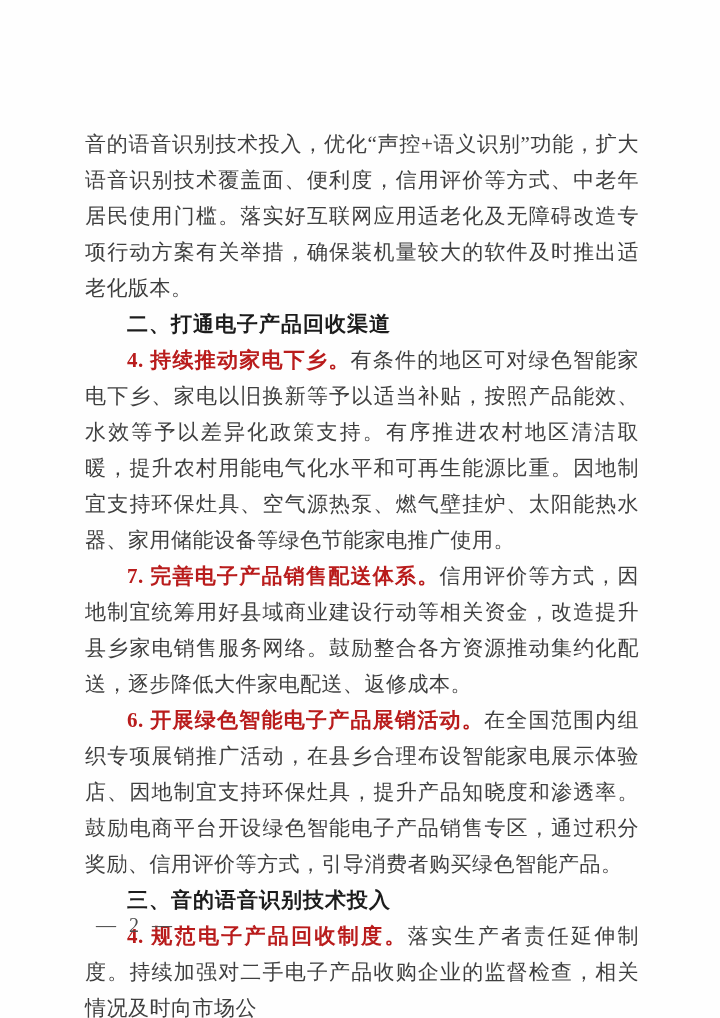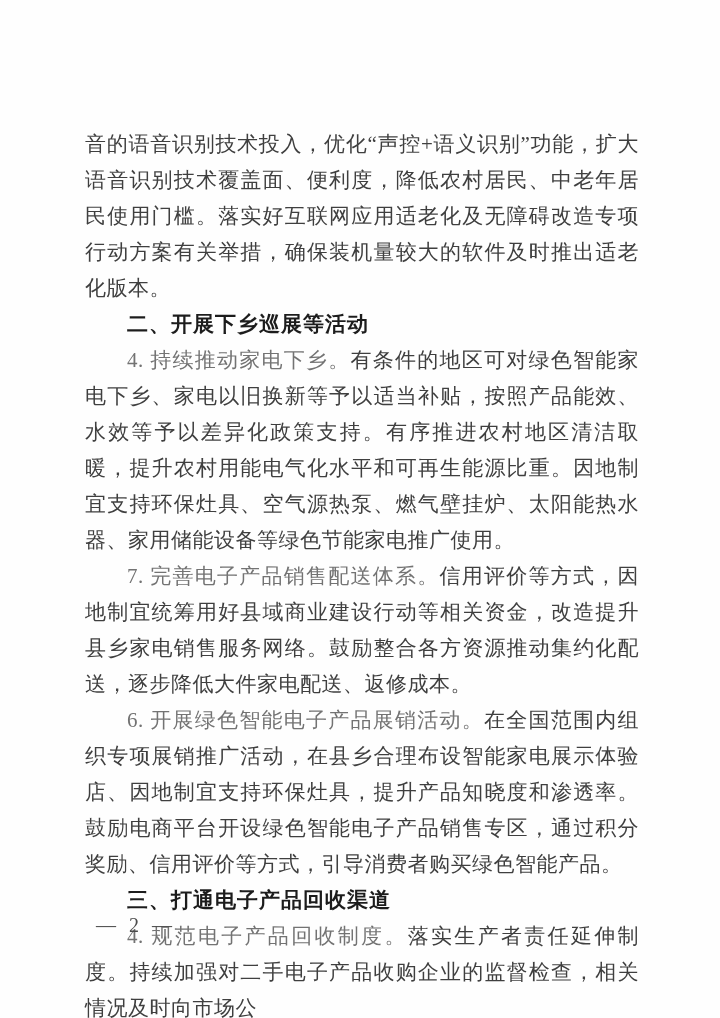--- a/index.html
+++ b/index.html
@@ -32,49 +32,49 @@
     text-indent: 0;
   }
   p.heading {
     text-indent: 2em;
     font-family: "Liberation Sans", "DejaVu Sans", sans-serif;
     font-weight: 700;
     color: #1c1c1c;
     letter-spacing: 1px;
   }
   .item-lead {
-    font-weight: 400;
-    color: #737373;
+    font-weight: 700;
+    color: #b91c1c;
   }
   .page-number {
     position: absolute;
     left: 96px; top: 908px;
     font-size: 20px;
     line-height: 34px;
     color: #4c4c4c;
     letter-spacing: 4px;
     font-family: "Liberation Serif", "DejaVu Serif", serif;
   }
 </style>
 </head>
 <body>
 
 <div class="page">
   <div class="text-block">
 
-    <p class="para continuation">音的语音识别技术投入，优化“声控+语义识别”功能，扩大语音识别技术覆盖面、便利度，降低农村居民、中老年居民使用门槛。落实好互联网应用适老化及无障碍改造专项行动方案有关举措，确保装机量较大的软件及时推出适老化版本。</p>
+    <p class="para continuation">音的语音识别技术投入，优化“声控+语义识别”功能，扩大语音识别技术覆盖面、便利度，信用评价等方式、中老年居民使用门槛。落实好互联网应用适老化及无障碍改造专项行动方案有关举措，确保装机量较大的软件及时推出适老化版本。</p>
 
-    <p class="heading">二、开展下乡巡展等活动</p>
+    <p class="heading">二、打通电子产品回收渠道</p>
 
     <p class="para"><span class="item-lead">4. 持续推动家电下乡。</span><span>有条件的地区可对绿色智能家电下乡、家电以旧换新等予以适当补贴，按照产品能效、水效等予以差异化政策支持。有序推进农村地区清洁取暖，提升农村用能电气化水平和可再生能源比重。因地制宜支持环保灶具、空气源热泵、燃气壁挂炉、太阳能热水器、家用储能设备等绿色节能家电推广使用。</span></p>
 
     <p class="para"><span class="item-lead">7. 完善电子产品销售配送体系。</span><span>信用评价等方式，因地制宜统筹用好县域商业建设行动等相关资金，改造提升县乡家电销售服务网络。鼓励整合各方资源推动集约化配送，逐步降低大件家电配送、返修成本。</span></p>
 
     <p class="para"><span class="item-lead">6. 开展绿色智能电子产品展销活动。</span><span>在全国范围内组织专项展销推广活动，在县乡合理布设智能家电展示体验店、因地制宜支持环保灶具，提升产品知晓度和渗透率。鼓励电商平台开设绿色智能电子产品销售专区，通过积分奖励、信用评价等方式，引导消费者购买绿色智能产品。</span></p>
 
-    <p class="heading">三、打通电子产品回收渠道</p>
+    <p class="heading">三、音的语音识别技术投入</p>
 
     <p class="para"><span class="item-lead">4. 规范电子产品回收制度。</span><span>落实生产者责任延伸制度。持续加强对二手电子产品收购企业的监督检查，相关情况及时向市场公</span></p>
 
   </div>
 
   <div class="page-number">— 2 —</div>
 </div>
 
 </body></html>

